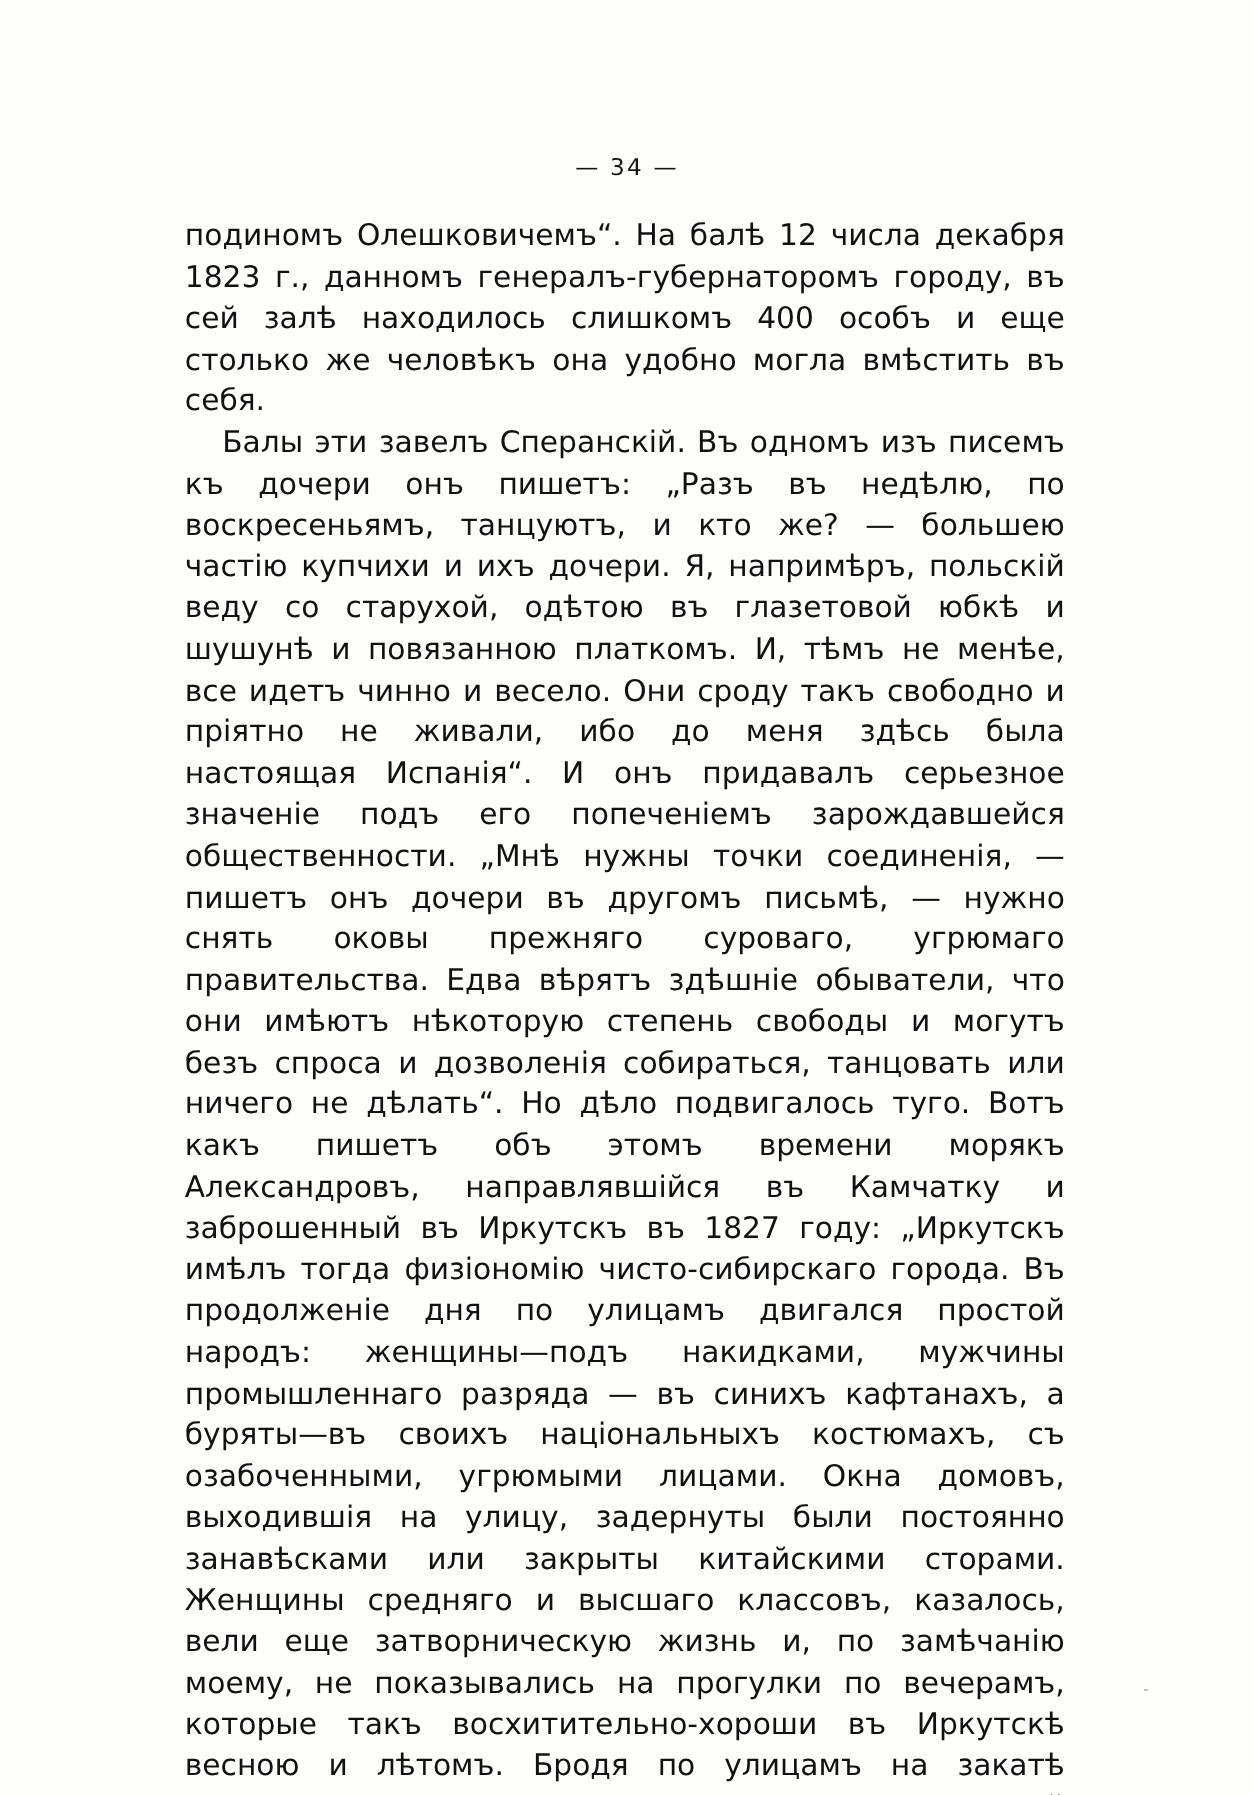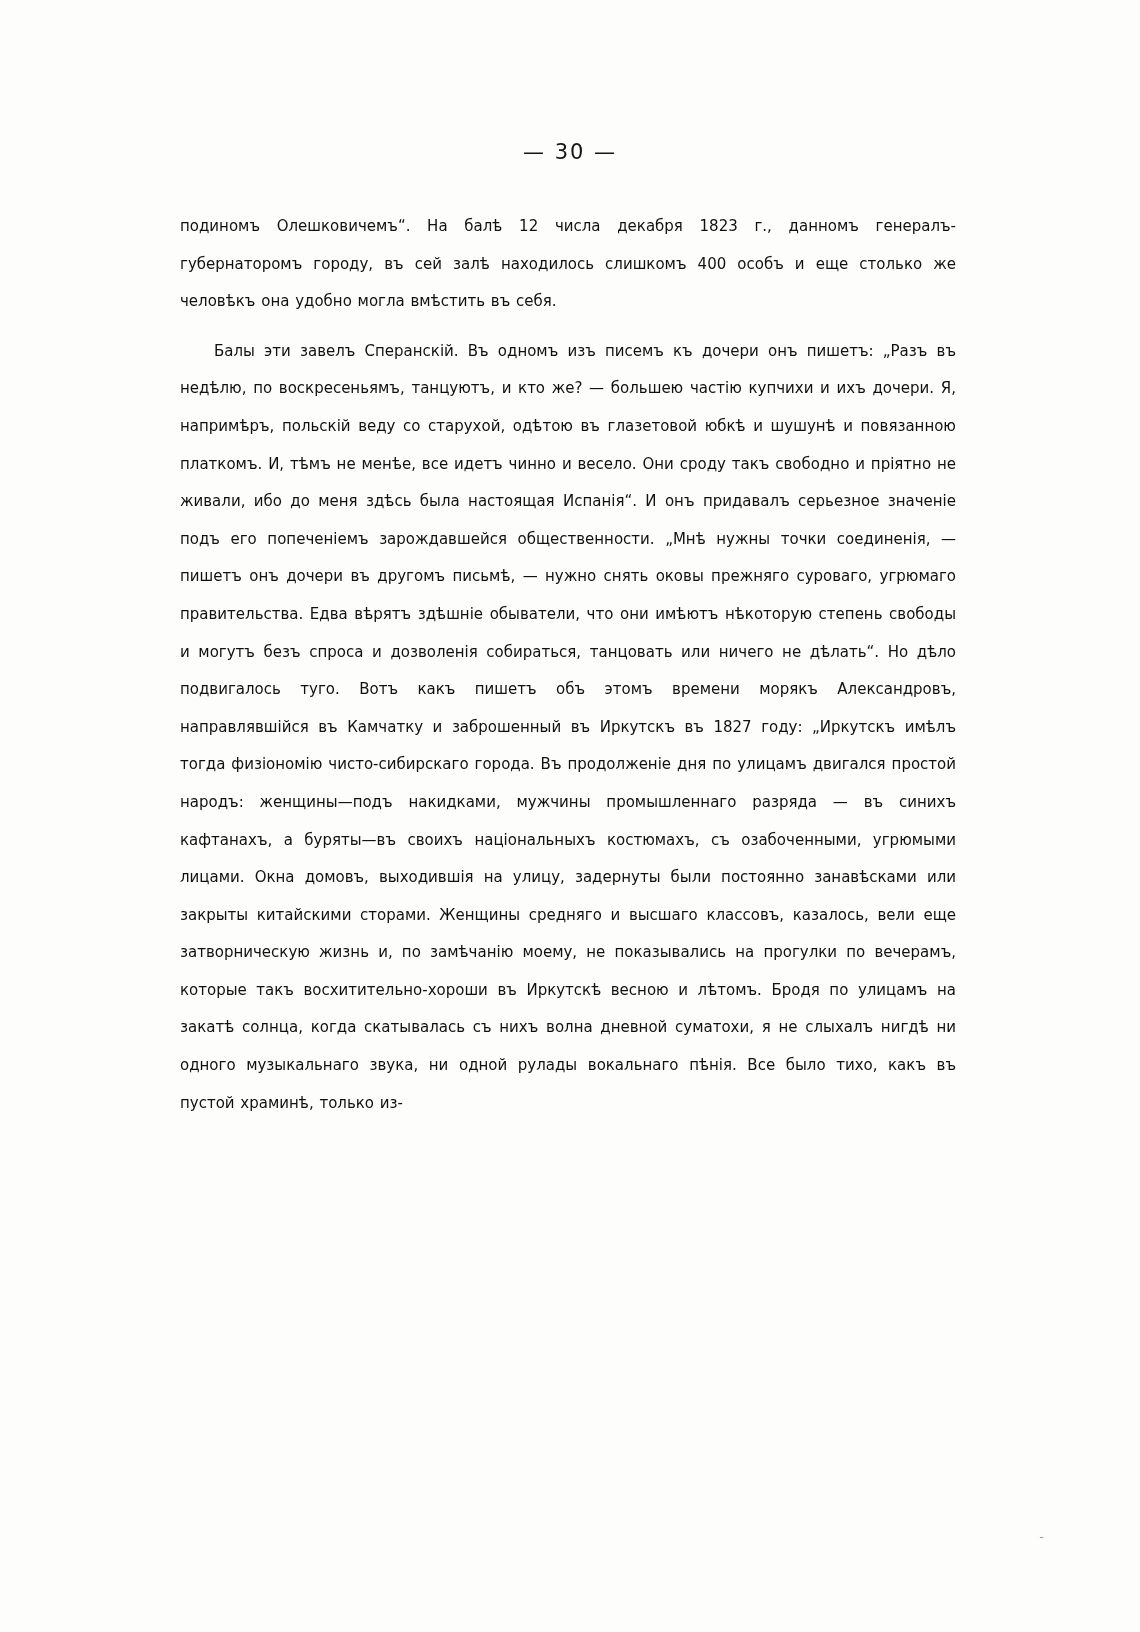--- a/index.html
+++ b/index.html
@@ -34,22 +34,22 @@
     font-family: "DejaVu Sans", sans-serif;
     color: #141414;
   }
   .text-block {
     position: absolute;
     left: 168px;
     top: 196px;
     width: 800px;
   }
   p.para {
-    margin: 12px;
-    font-size: 15px;
+    margin: 0;
+    font-size: 27px;
     line-height: 37.6px;
     text-align: justify;
     text-align-last: left;
     font-family: "DejaVu Sans", sans-serif;
     color: #111111;
     word-spacing: 1px;
   }
   p.para.indent {
     text-indent: 34px;
   }
@@ -60,21 +60,21 @@
     font-size: 13px;
     color: #999;
     font-family: "DejaVu Sans", sans-serif;
   }
 </style>
 </head>
 <body>
 
 <div class="page">
 
-  <div class="page-number">— 30 —</div>
+  <div class="page-number">— 34 —</div>
 
   <div class="text-block">
     <p class="para">подиномъ Олешковичемъ“. На балѣ 12 числа декабря 1823 г., данномъ генералъ-губернаторомъ городу, въ сей залѣ находилось слишкомъ 400 особъ и еще столько же человѣкъ она удобно могла вмѣстить въ себя.</p>
     <p class="para indent">Балы эти завелъ Сперанскій. Въ одномъ изъ писемъ къ дочери онъ пишетъ: „Разъ въ недѣлю, по воскресеньямъ, танцуютъ, и кто же? — большею частію купчихи и ихъ дочери. Я, напримѣръ, польскій веду со старухой, одѣтою въ глазетовой юбкѣ и шушунѣ и повязанною платкомъ. И, тѣмъ не менѣе, все идетъ чинно и весело. Они сроду такъ свободно и пріятно не живали, ибо до меня здѣсь была настоящая Испанія“. И онъ придавалъ серьезное значеніе подъ его попеченіемъ зарождавшейся общественности. „Мнѣ нужны точки соединенія, — пишетъ онъ дочери въ другомъ письмѣ, — нужно снять оковы прежняго суроваго, угрюмаго правительства. Едва вѣрятъ здѣшніе обыватели, что они имѣютъ нѣкоторую степень свободы и могутъ безъ спроса и дозволенія собираться, танцовать или ничего не дѣлать“. Но дѣло подвигалось туго. Вотъ какъ пишетъ объ этомъ времени морякъ Александровъ, направлявшійся въ Камчатку и заброшенный въ Иркутскъ въ 1827 году: „Иркутскъ имѣлъ тогда физіономію чисто-сибирскаго города. Въ продолженіе дня по улицамъ двигался простой народъ: женщины—подъ накидками, мужчины промышленнаго разряда — въ синихъ кафтанахъ, а буряты—въ своихъ національныхъ костюмахъ, съ озабоченными, угрюмыми лицами. Окна домовъ, выходившія на улицу, задернуты были постоянно занавѣсками или закрыты китайскими сторами. Женщины средняго и высшаго классовъ, казалось, вели еще затворническую жизнь и, по замѣчанію моему, не показывались на прогулки по вечерамъ, которые такъ восхитительно-хороши въ Иркутскѣ весною и лѣтомъ. Бродя по улицамъ на закатѣ солнца, когда скатывалась съ нихъ волна дневной суматохи, я не слыхалъ нигдѣ ни одного музыкальнаго звука, ни одной рулады вокальнаго пѣнія. Все было тихо, какъ въ пустой храминѣ, только из-</p>
   </div>
 
   <div class="corner-mark">-</div>
 
 </div>
 

